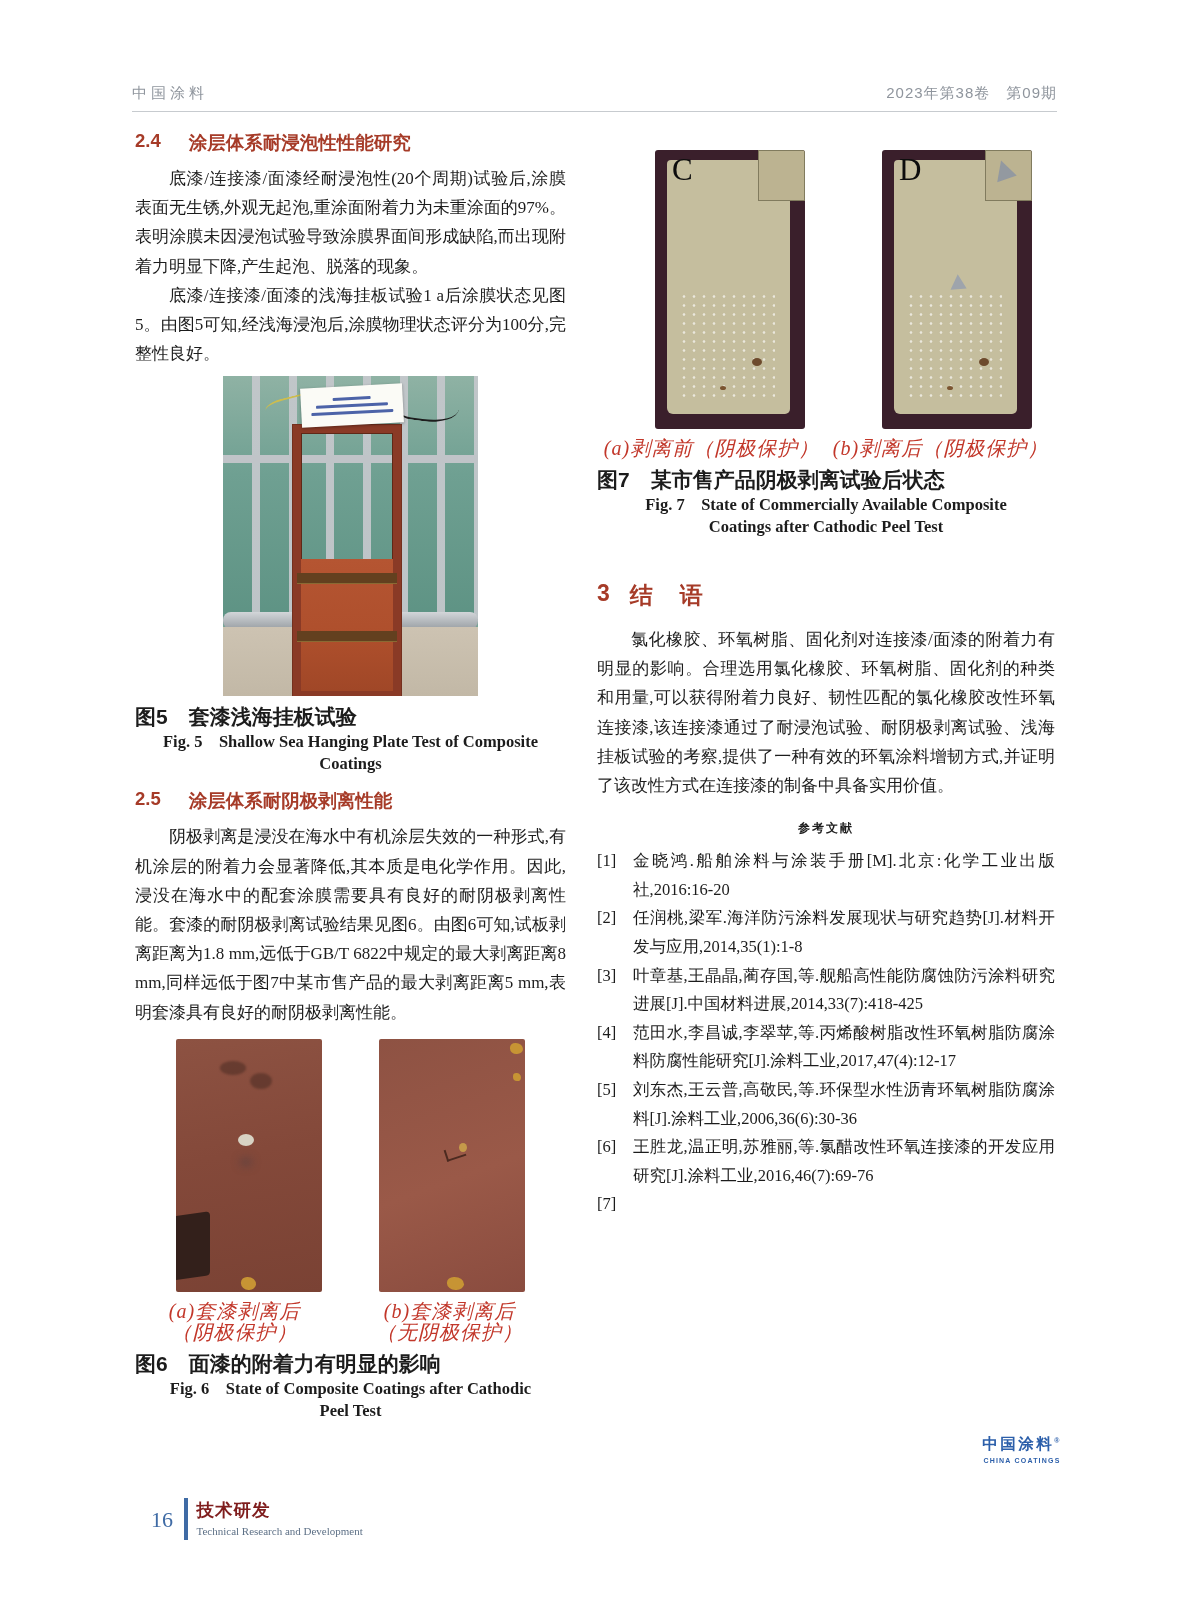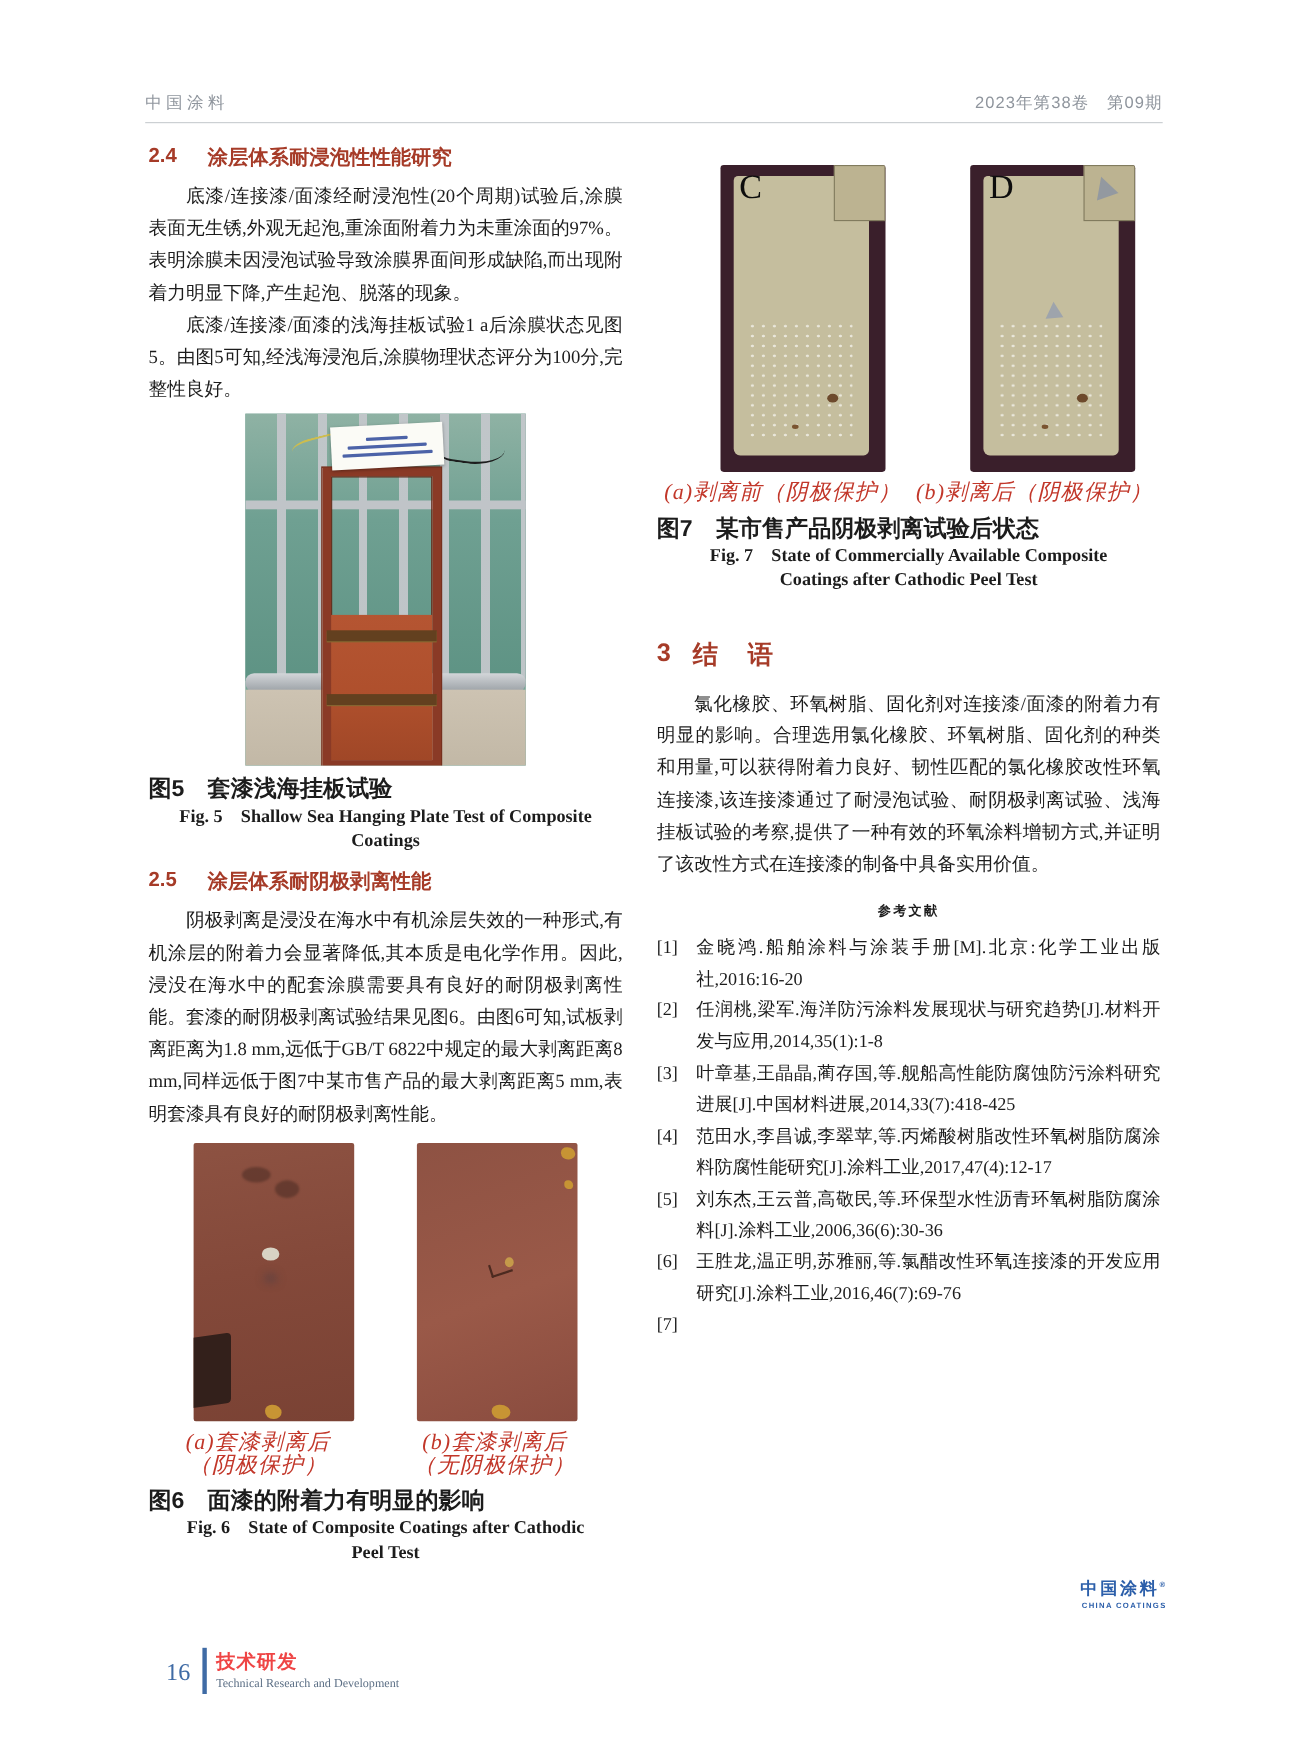--- a/index.html
+++ b/index.html
@@ -101,21 +101,21 @@
 
   
   .logo{position:absolute;left:977px;top:1434px;width:90px;text-align:center;color:#2c5faa;
         font-family:"Liberation Sans","DejaVu Sans",sans-serif;}
   .logo .zh{font-size:15.5px;font-weight:bold;letter-spacing:2.5px;white-space:nowrap;}
   .logo .zh sup{font-size:7px;}
   .logo .en{font-size:7px;font-weight:bold;letter-spacing:1.2px;margin-top:2px;}
   .footer{position:absolute;left:151px;top:1498px;display:flex;align-items:flex-start;}
   .footer .pg{color:#3f6ba5;font-size:22px;margin-top:9px;}
   .footer .vbar{width:3.5px;height:42px;background:#3f6ba5;margin:0 9px 0 11px;}
-  .footer .sec-zh{color:#ef4444;font-family:"Liberation Sans","DejaVu Sans",sans-serif;
+  .footer .sec-zh{color:#7f1d1d;font-family:"Liberation Sans","DejaVu Sans",sans-serif;
                   font-weight:bold;font-size:17.5px;letter-spacing:1px;}
   .footer .sec-en{color:#5d7086;font-size:11px;margin-top:3px;}
 </style>
 </head>
 <body>
 
 <div class="page">
 
   <div class="hdr">
     <span class="jn">中国涂料</span>

